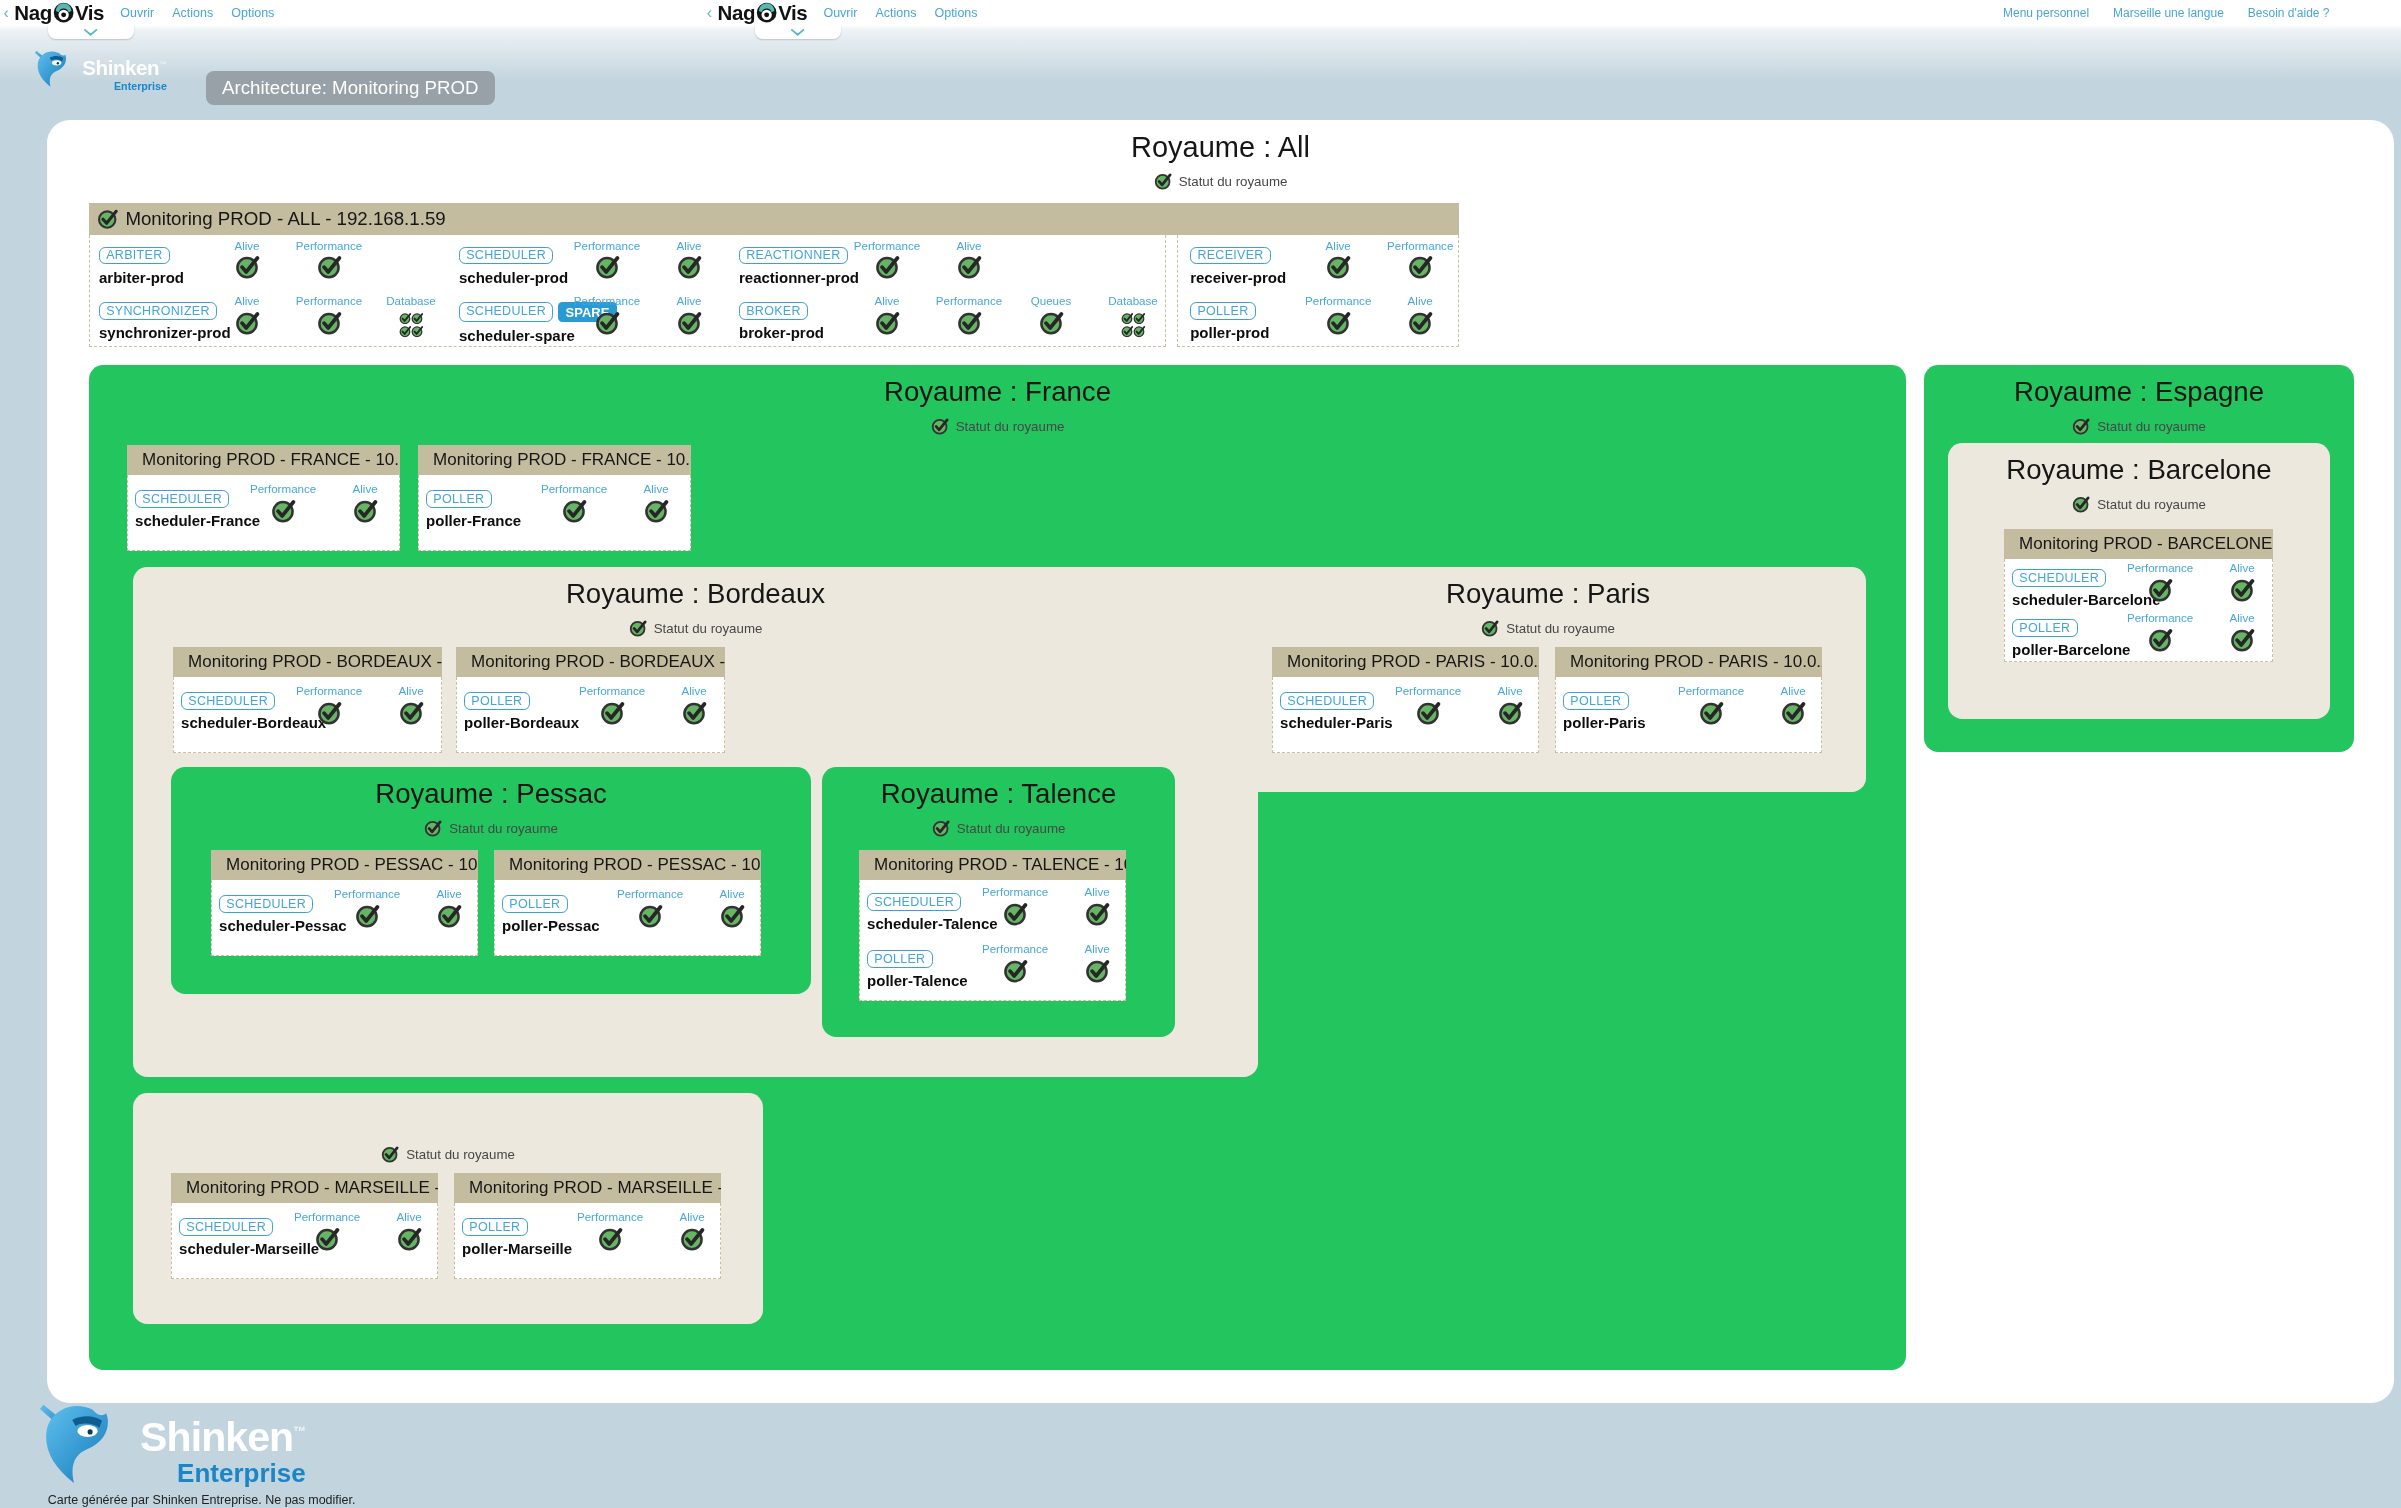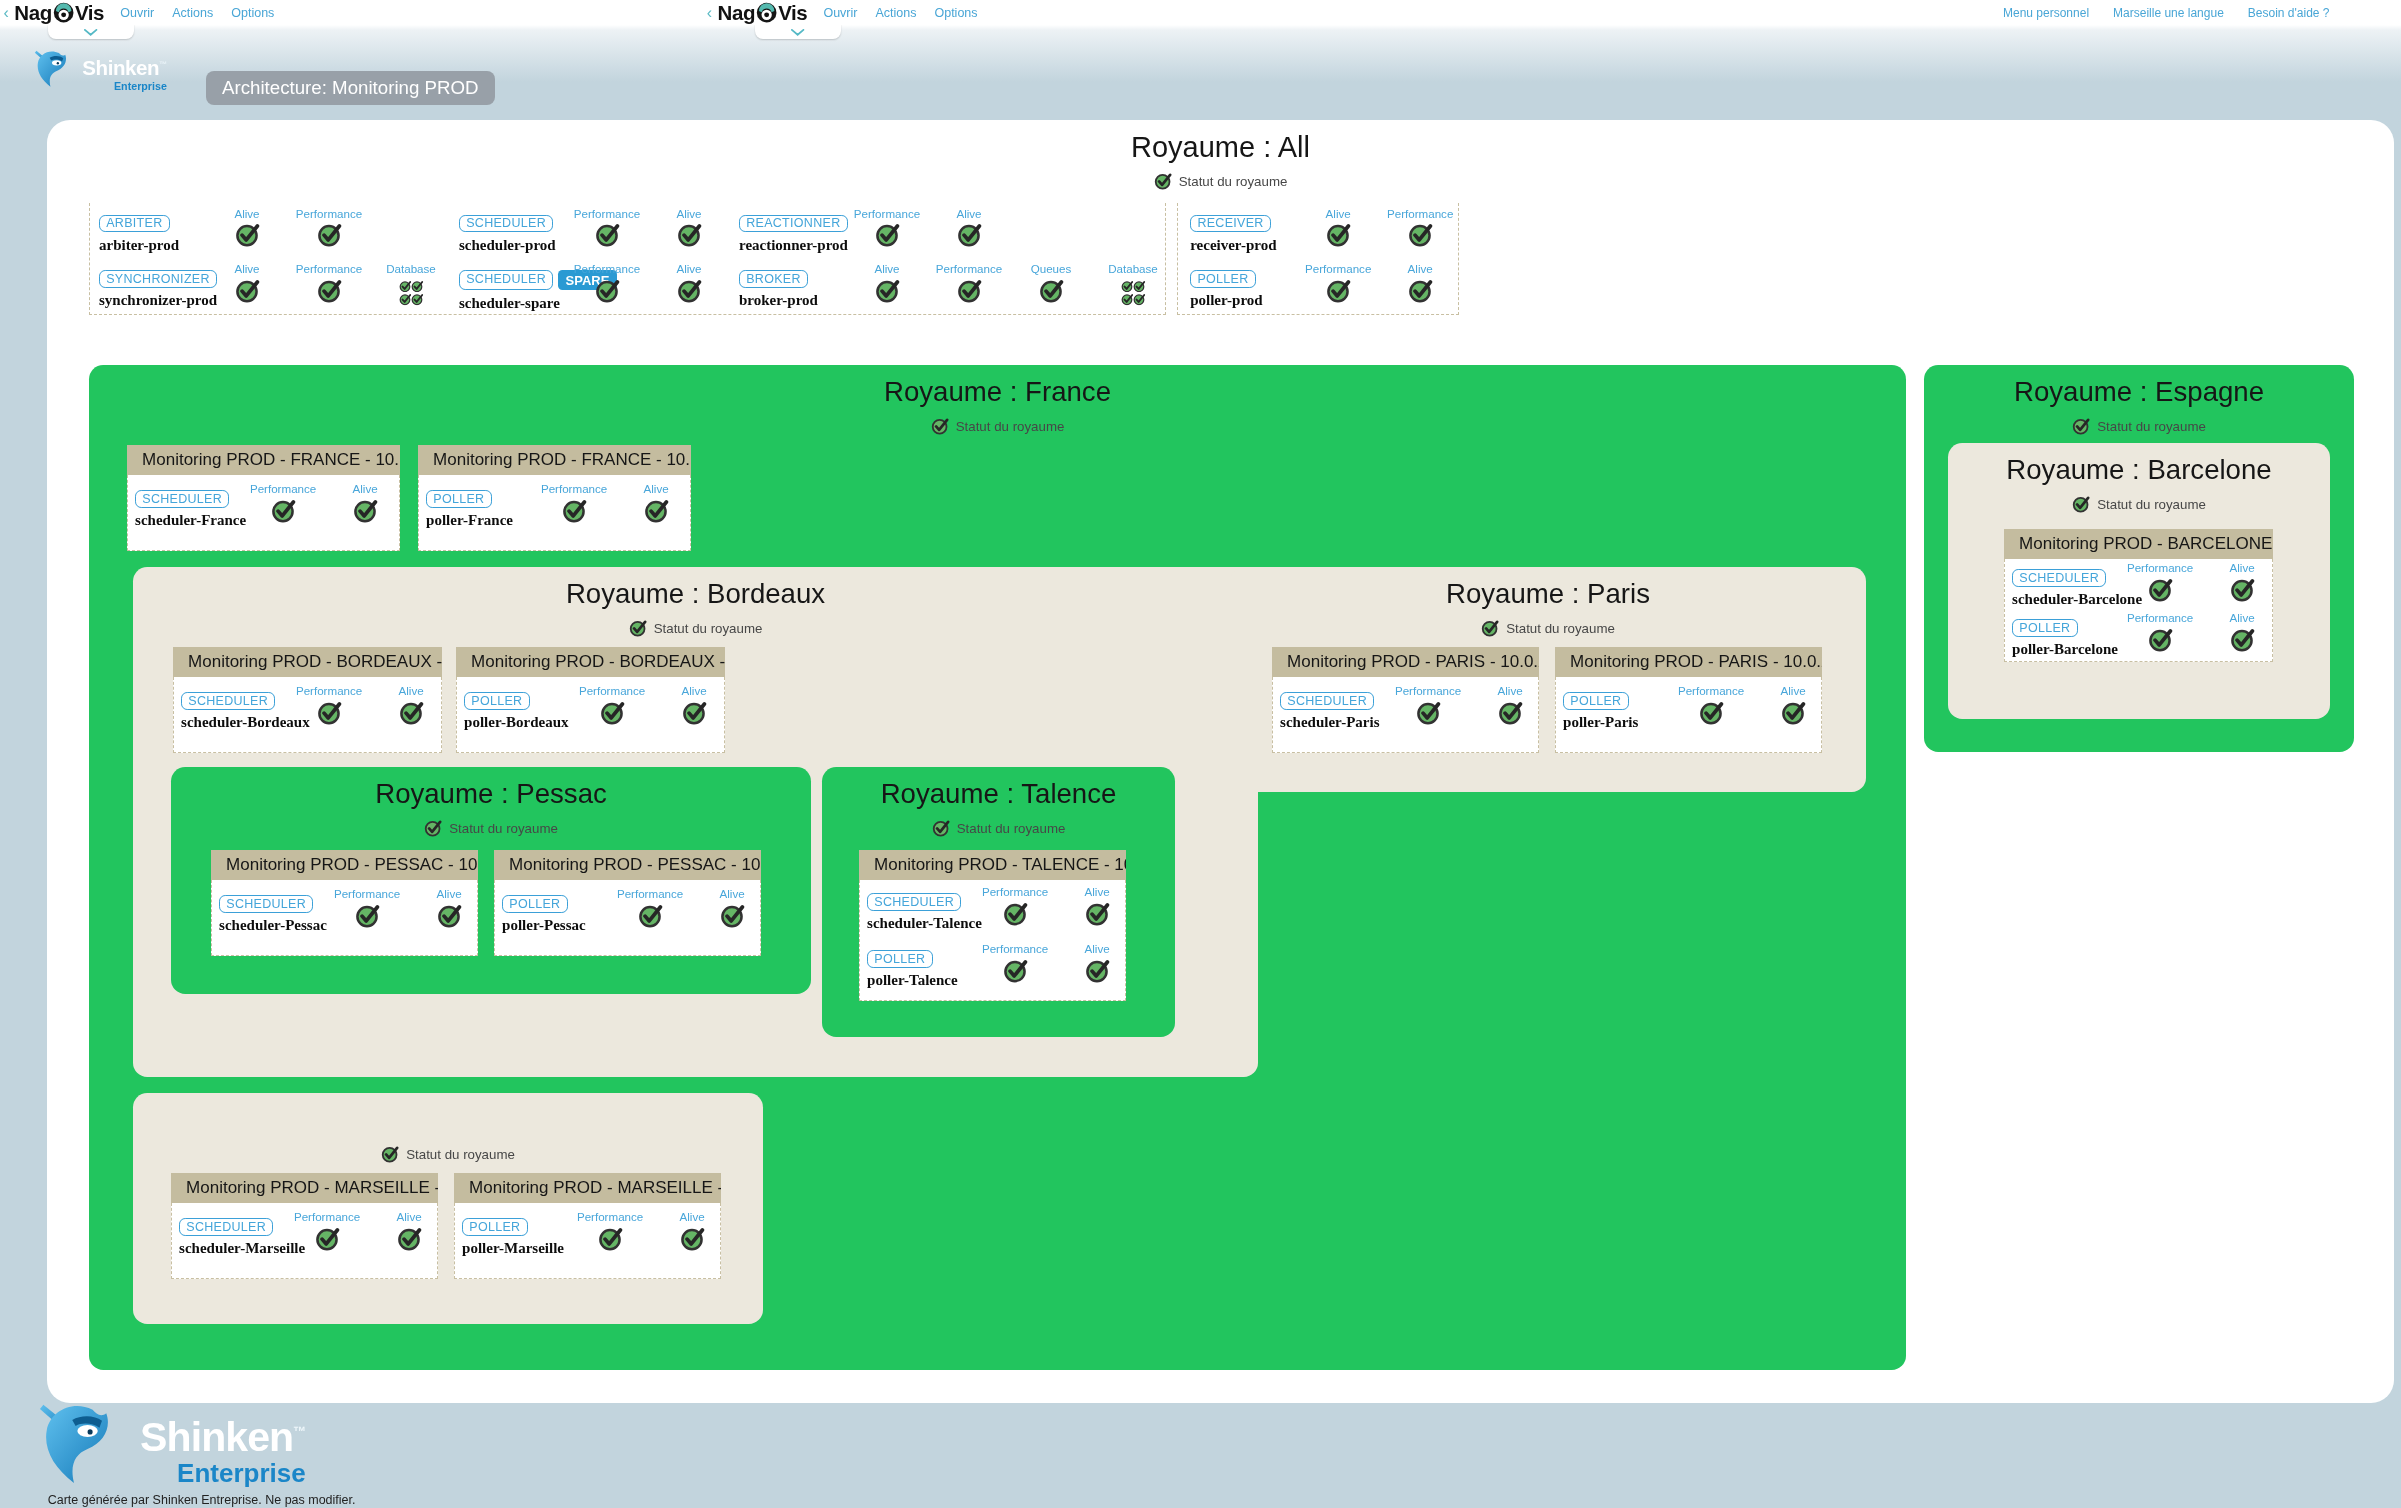--- a/index.html
+++ b/index.html
@@ -44,21 +44,21 @@
   .allbodies{display:flex;}
   .node-mount{position:absolute;}
   
   .node{display:flex;height:50px;cursor:pointer;}
   .nlabel{width:107px;flex-shrink:0;padding-top:8px;white-space:nowrap;}
   .badges{display:flex;gap:5.3px;}
   .btype{display:inline-block;border:1.8px solid #3ba0d8;color:#44a5da;background:#fff;border-radius:6.2px;
     padding:0.9px 6.2px;font-size:12.5px;font-weight:400;letter-spacing:0.3px;}
   .bspare{display:inline-block;background:#2a9ad3;color:#fff;border-radius:4.4px;padding:2.7px 7.1px;
     font-size:13px;font-weight:700;}
-  .nname{font-size:15px;font-weight:700;color:#0d0d0d;margin-top:4.4px;font-family:Liberation Serif, serif;}
+  .nname{font-size:15px;font-weight:700;color:#0d0d0d;margin-top:4.4px;}
   .metric{width:82px;flex-shrink:0;text-align:center;}
   .mlabel{font-size:11.6px;color:#48a6da;height:15px;white-space:nowrap;}
   .metric .chk{margin-top:0.9px;}
   .quad{display:inline-grid;grid-template-columns:repeat(2,12.5px);line-height:0;margin-top:1.8px;}
   .chk{display:inline-block;vertical-align:middle;}
   
   .footer{position:absolute;left:37px;top:1403px;z-index:5;}
   .flogo{display:flex;align-items:flex-start;gap:7.1px;}
   .ftext{display:flex;flex-direction:column;align-items:flex-end;margin-top:9px;}
   .fname{color:#fff;font-weight:700;font-size:41px;line-height:39px;letter-spacing:-0.9px;}
@@ -160,20 +160,26 @@
 
     <div class="rtitle">Royaume : All</div>
     <div class="statut">
       <svg class="chk" width="18" height="18" viewBox="0 0 24 24">
           <use href="#chk-sym"></use>
         </svg>
       <span>Statut du royaume</span>
     </div>
 
     <div class="mon-box" id="mon-all" style="left:42px;top:83px;width:1370px;">
+      <div class="mon-header">
+        <svg class="chk" width="21.3" height="21.3" viewBox="0 0 24 24">
+            <use href="#chk-sym"></use>
+          </svg>
+        <span>Monitoring PROD - ALL - 192.168.1.59</span>
+      </div>
       <div class="allbodies">
         <div class="mon-body" style="width:1077px;height:112px;">
           <div class="node-mount" style="left:9px;top:3.6px;">
               <div class="node">
                 <div class="nlabel">
                   <div class="badges">
                     <span class="btype">ARBITER</span>
                   </div>
                   <div class="nname">arbiter-prod</div>
                 </div>

